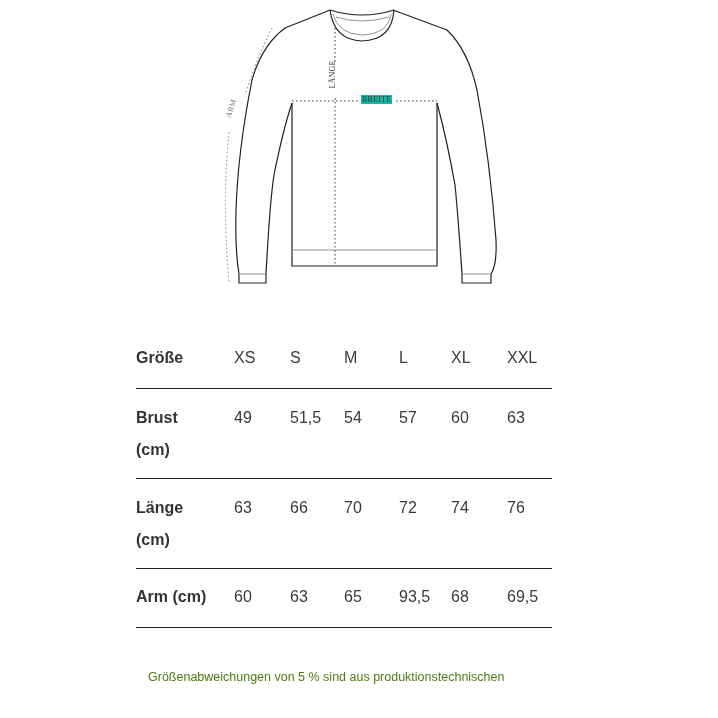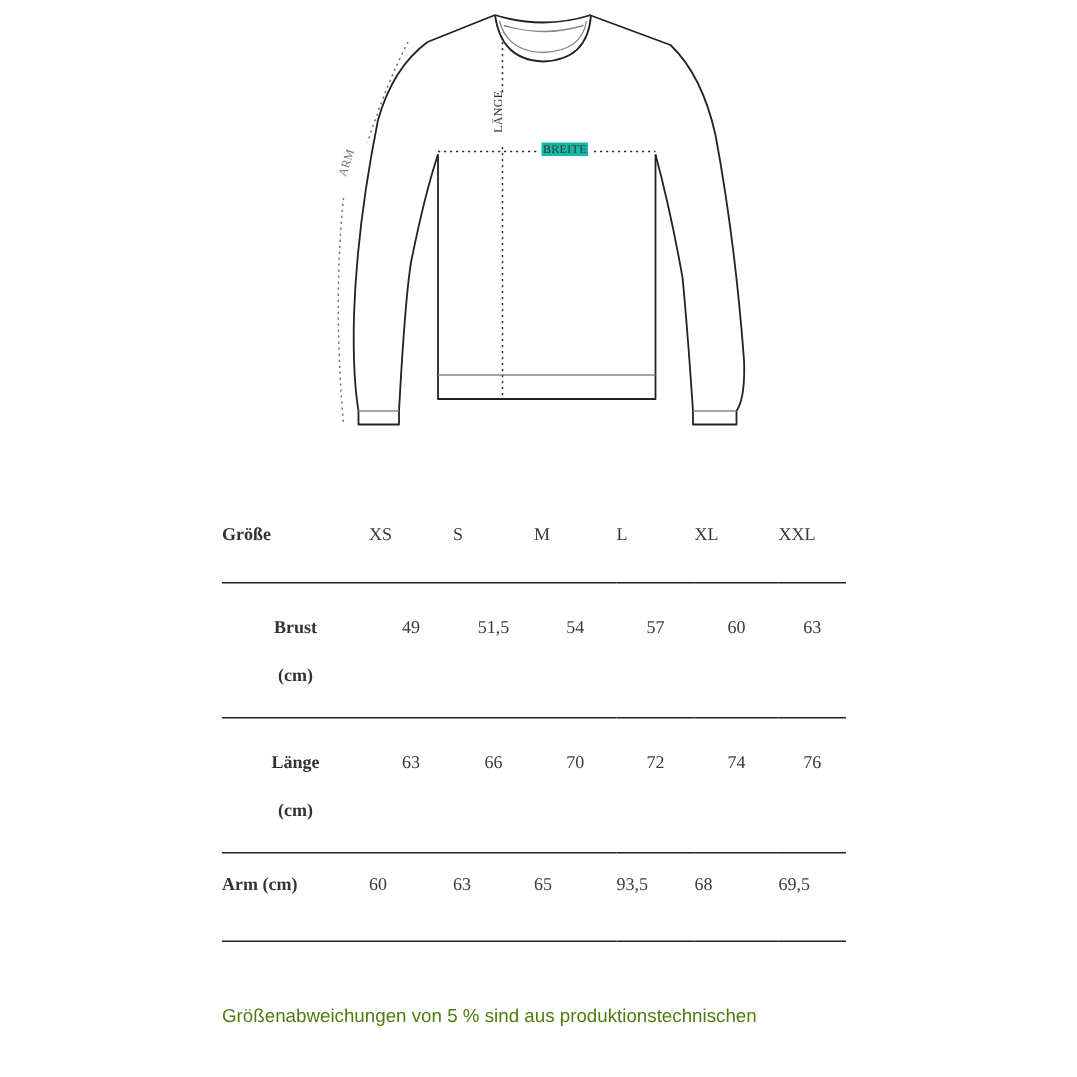--- a/index.html
+++ b/index.html
@@ -54,27 +54,26 @@
       top: 104px;
       transform: rotate(-72deg);
       transform-origin: center center;
       color: #777;
       width: 24px;
       text-align: center;
     }
 
     .size-table {
       position: absolute;
-      left: 148px;
+      left: 136px;
       top: 330px;
       width: 416px;
       border-collapse: collapse;
-      font-size: 12px;
+      font-size: 16px;
       color: #3a3a3a;
-      font-family: Liberation Serif, serif;
     }
     .size-table th,
     .size-table td {
       padding: 0;
       text-align: left;
       vertical-align: top;
       font-weight: normal;
     }
     .size-table th.rowhead,
     .size-table td.rowhead {
@@ -94,24 +93,23 @@
     .size-table tbody tr.short {
       height: 59px;
     }
     .size-table tbody td {
       padding-top: 17px;
       line-height: 32px;
       border-bottom: 1.5px solid #222;
     }
     .size-table tbody tr.tall td {
       padding-top: 13px;
-      text-align: center;
     }
     .size-table tbody tr.short td {
-      padding-top: 6px;
+      padding-top: 14px;
       line-height: 28px;
     }
     .col-0 { width: 98px; }
     .col-1 { width: 56px; }
     .col-2 { width: 54px; }
     .col-3 { width: 55px; }
     .col-4 { width: 52px; }
     .col-5 { width: 56px; }
     .col-6 { width: 45px; }
 

